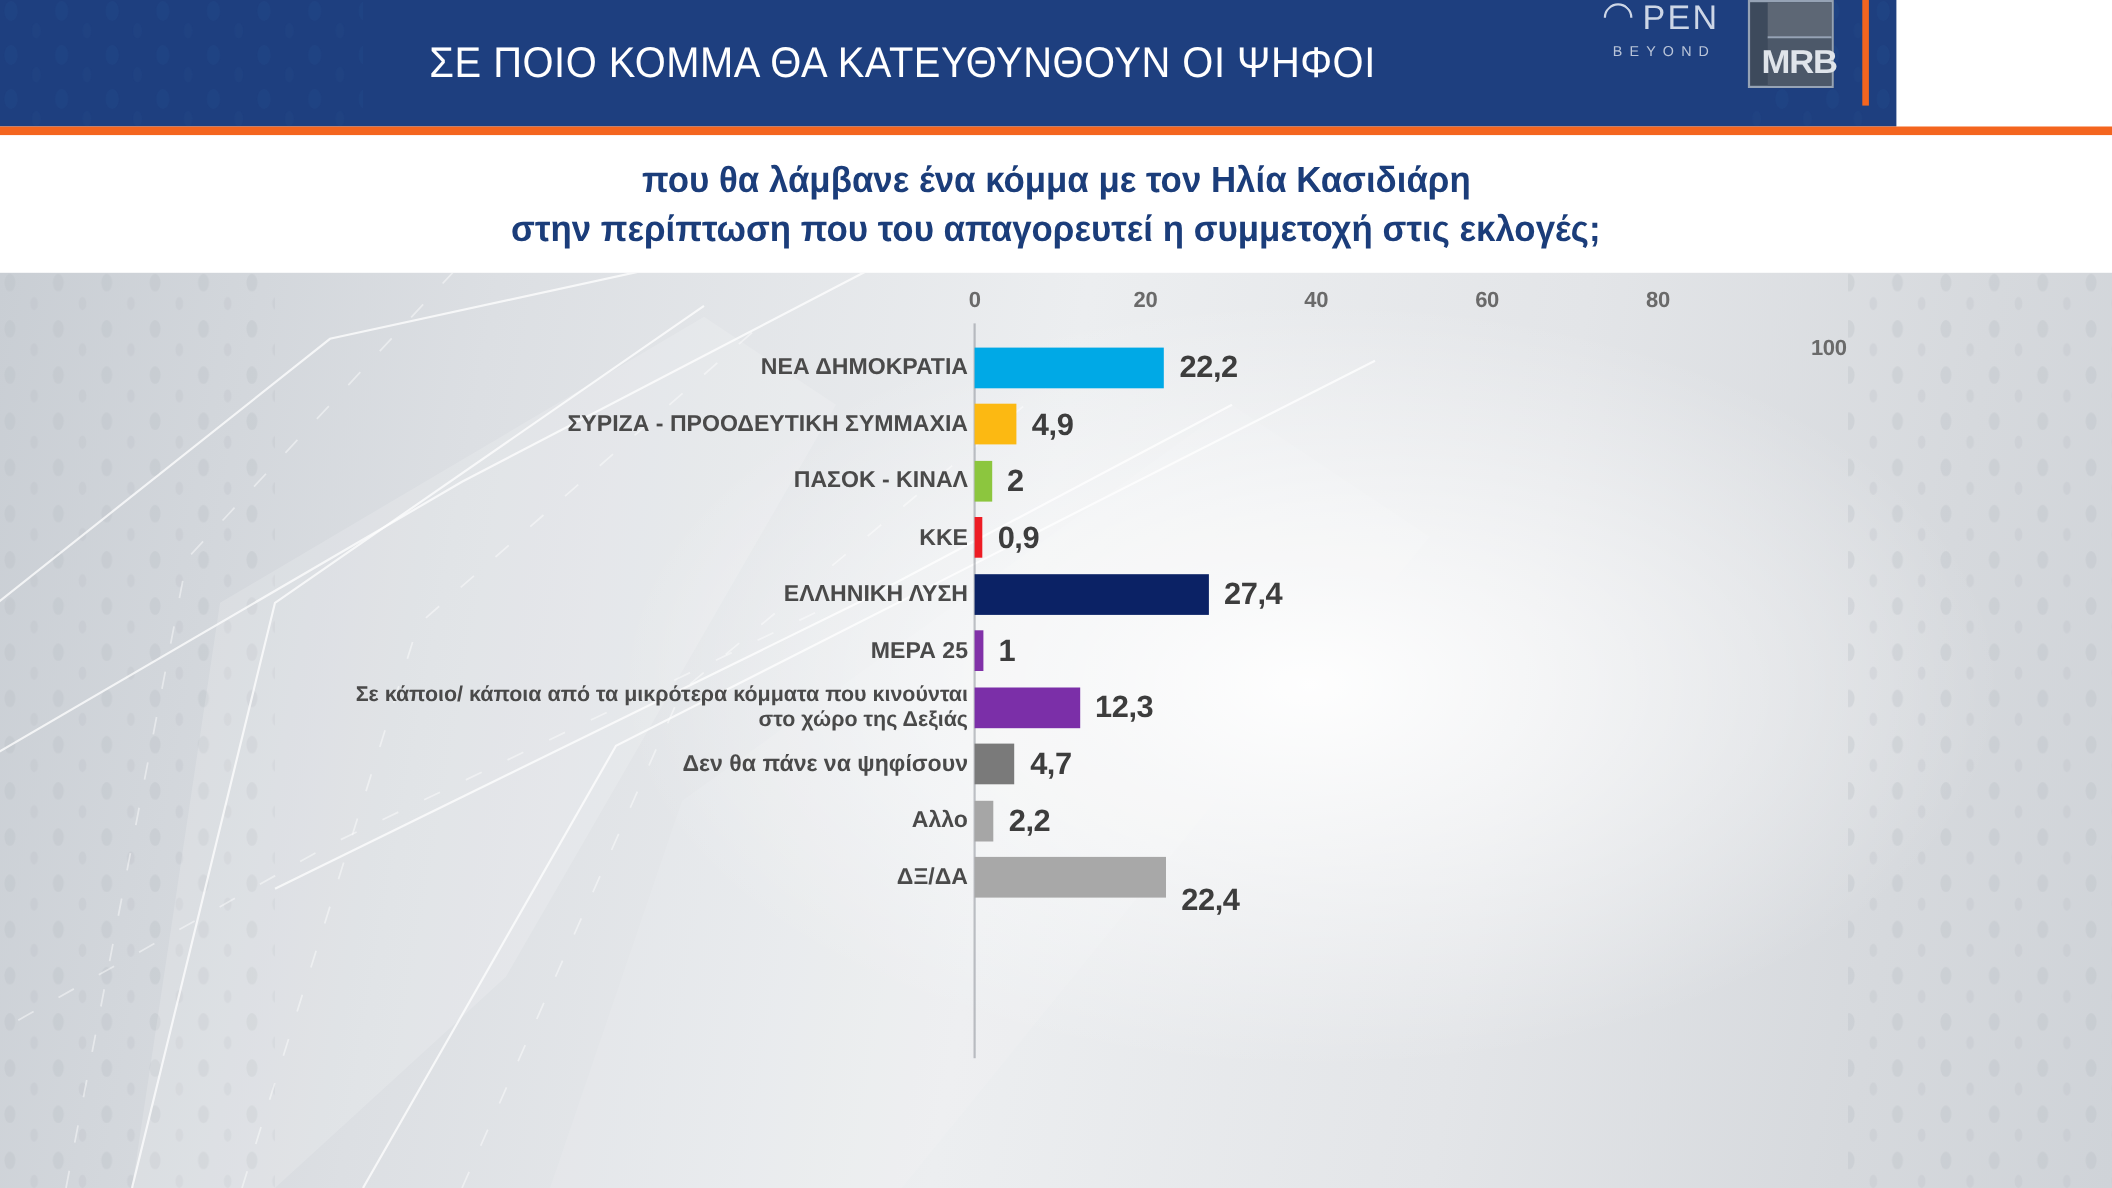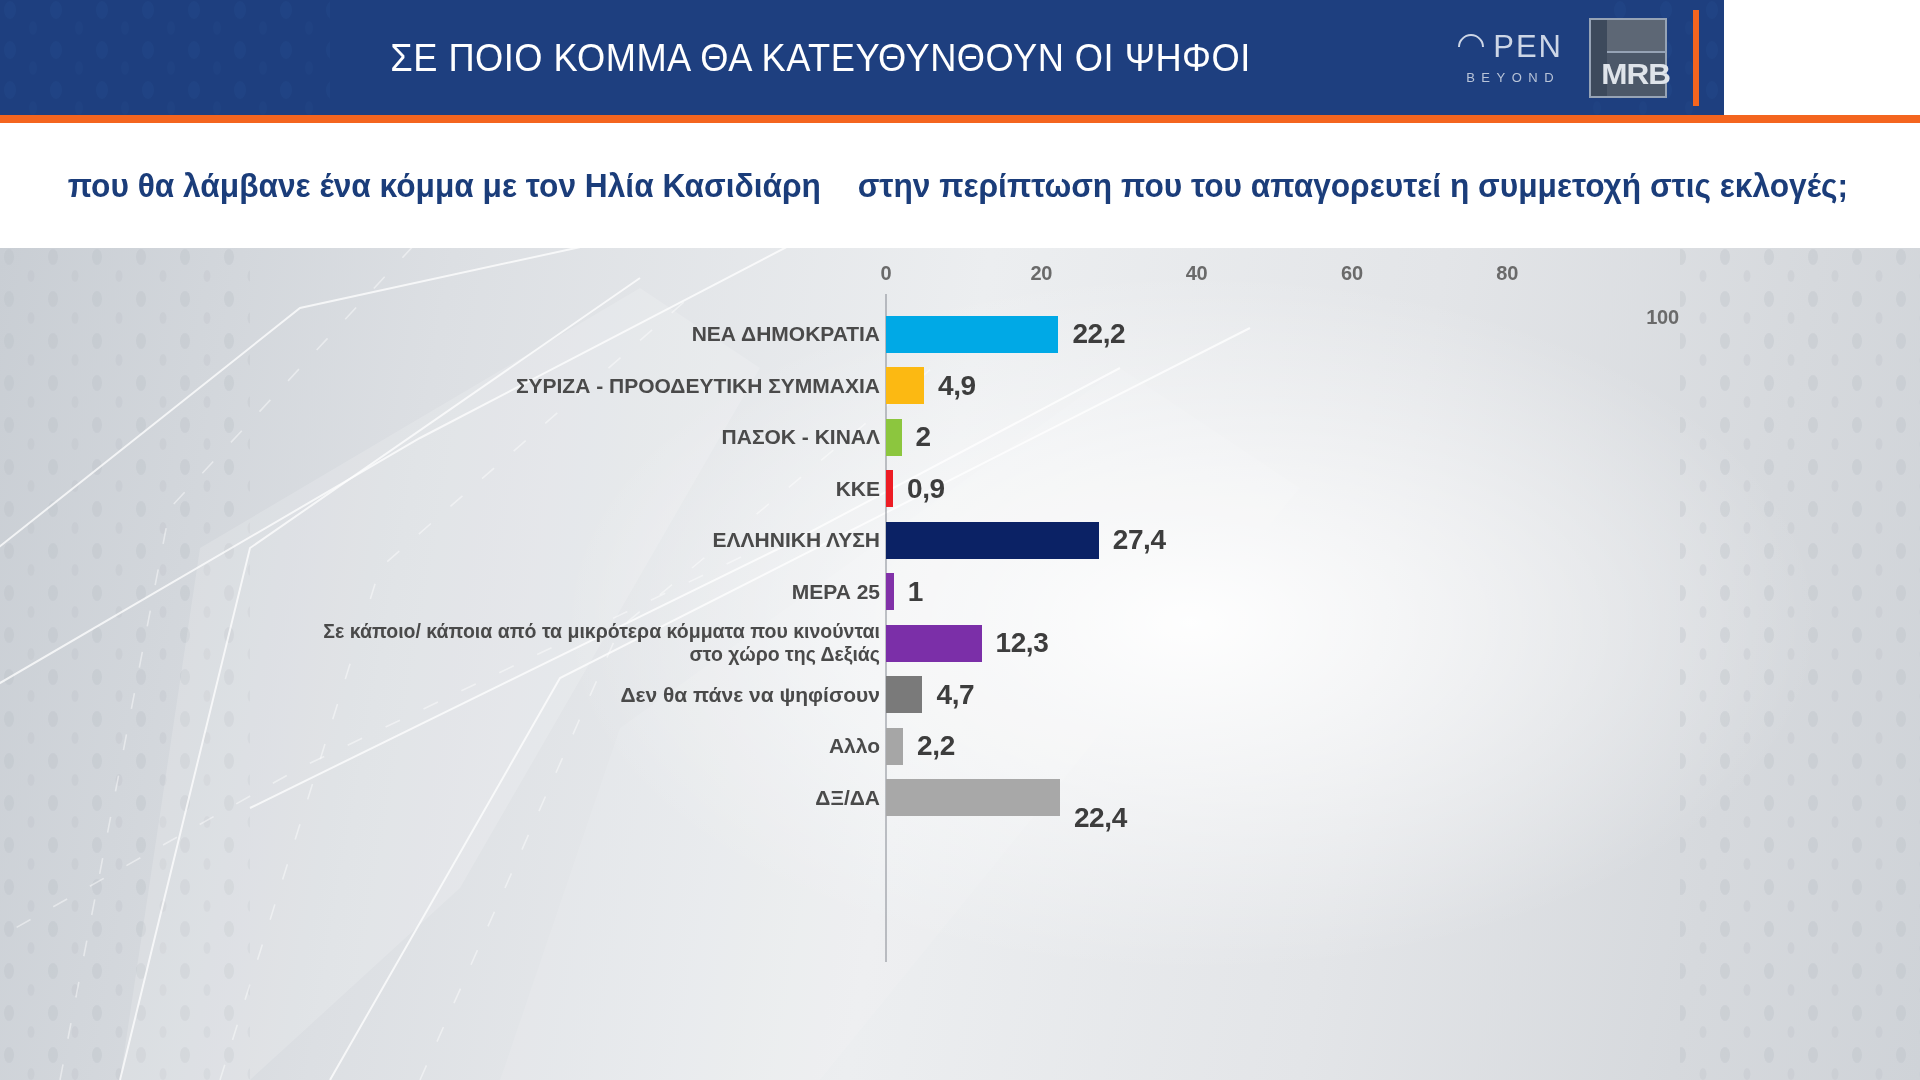--- a/index.html
+++ b/index.html
@@ -28,21 +28,21 @@
     font-weight:300;
     letter-spacing:.5px;
     transform:scaleX(.93);
     padding-right:300px;
     white-space:nowrap;
   }
 
   
   #logo-group {
     position:absolute; right:25px; top:0; height:115px;
-    display:flex; align-items:center; gap:26px;
+    display:flex; gap:26px;
   }
   #open-logo { display:flex; flex-direction:column; align-items:center; line-height:1; }
   #open-word {
     display:flex; align-items:center; gap:9px;
     color:#cdd6e6; font-size:31px; font-weight:300; letter-spacing:2px;
   }
   #open-word .o-glyph {
     width:26px; height:26px; border:2.4px solid #cdd6e6;
     border-radius:50%; border-right-color:transparent; border-bottom-color:transparent;
     transform:rotate(45deg);
@@ -70,21 +70,21 @@
 
   #orange-rule {
     position:absolute; left:0; top:115px; width:1920px; height:8px;
     background:#f4651f;
   }
 
   
   #subtitle {
     position:absolute; left:0; top:123px; width:1920px; height:125px;
     background:#ffffff;
-    display:flex; flex-direction:row; align-items:center; justify-content:center;
+    display:flex; flex-direction:column; align-items:center; justify-content:center;
     color:#1b3d7a;
   }
   .sub-line {
     font-size:33px; font-weight:bold; line-height:1.32; white-space:nowrap;
     transform:scaleX(.96);
   }
 
   
   #chart-area {
     position:absolute; left:0; top:248px; width:1920px; height:832px;

